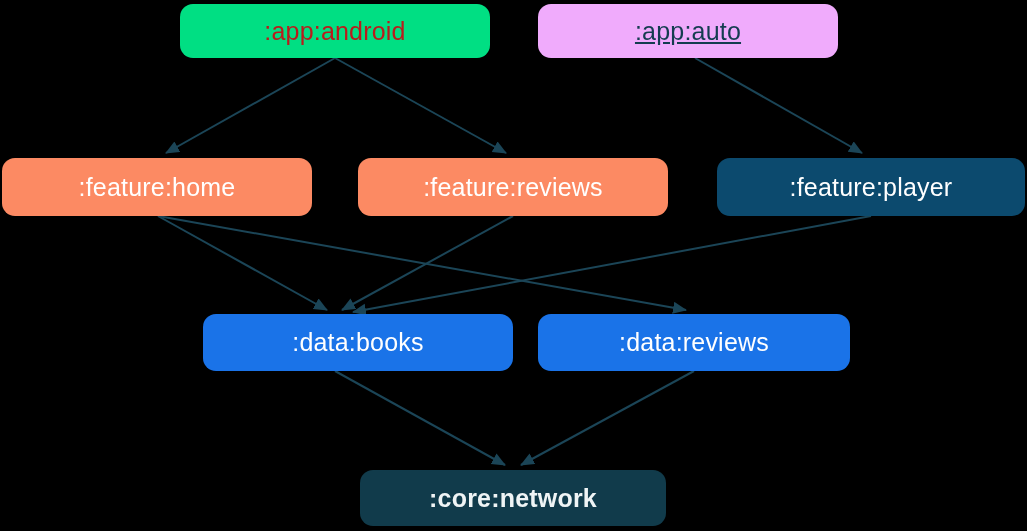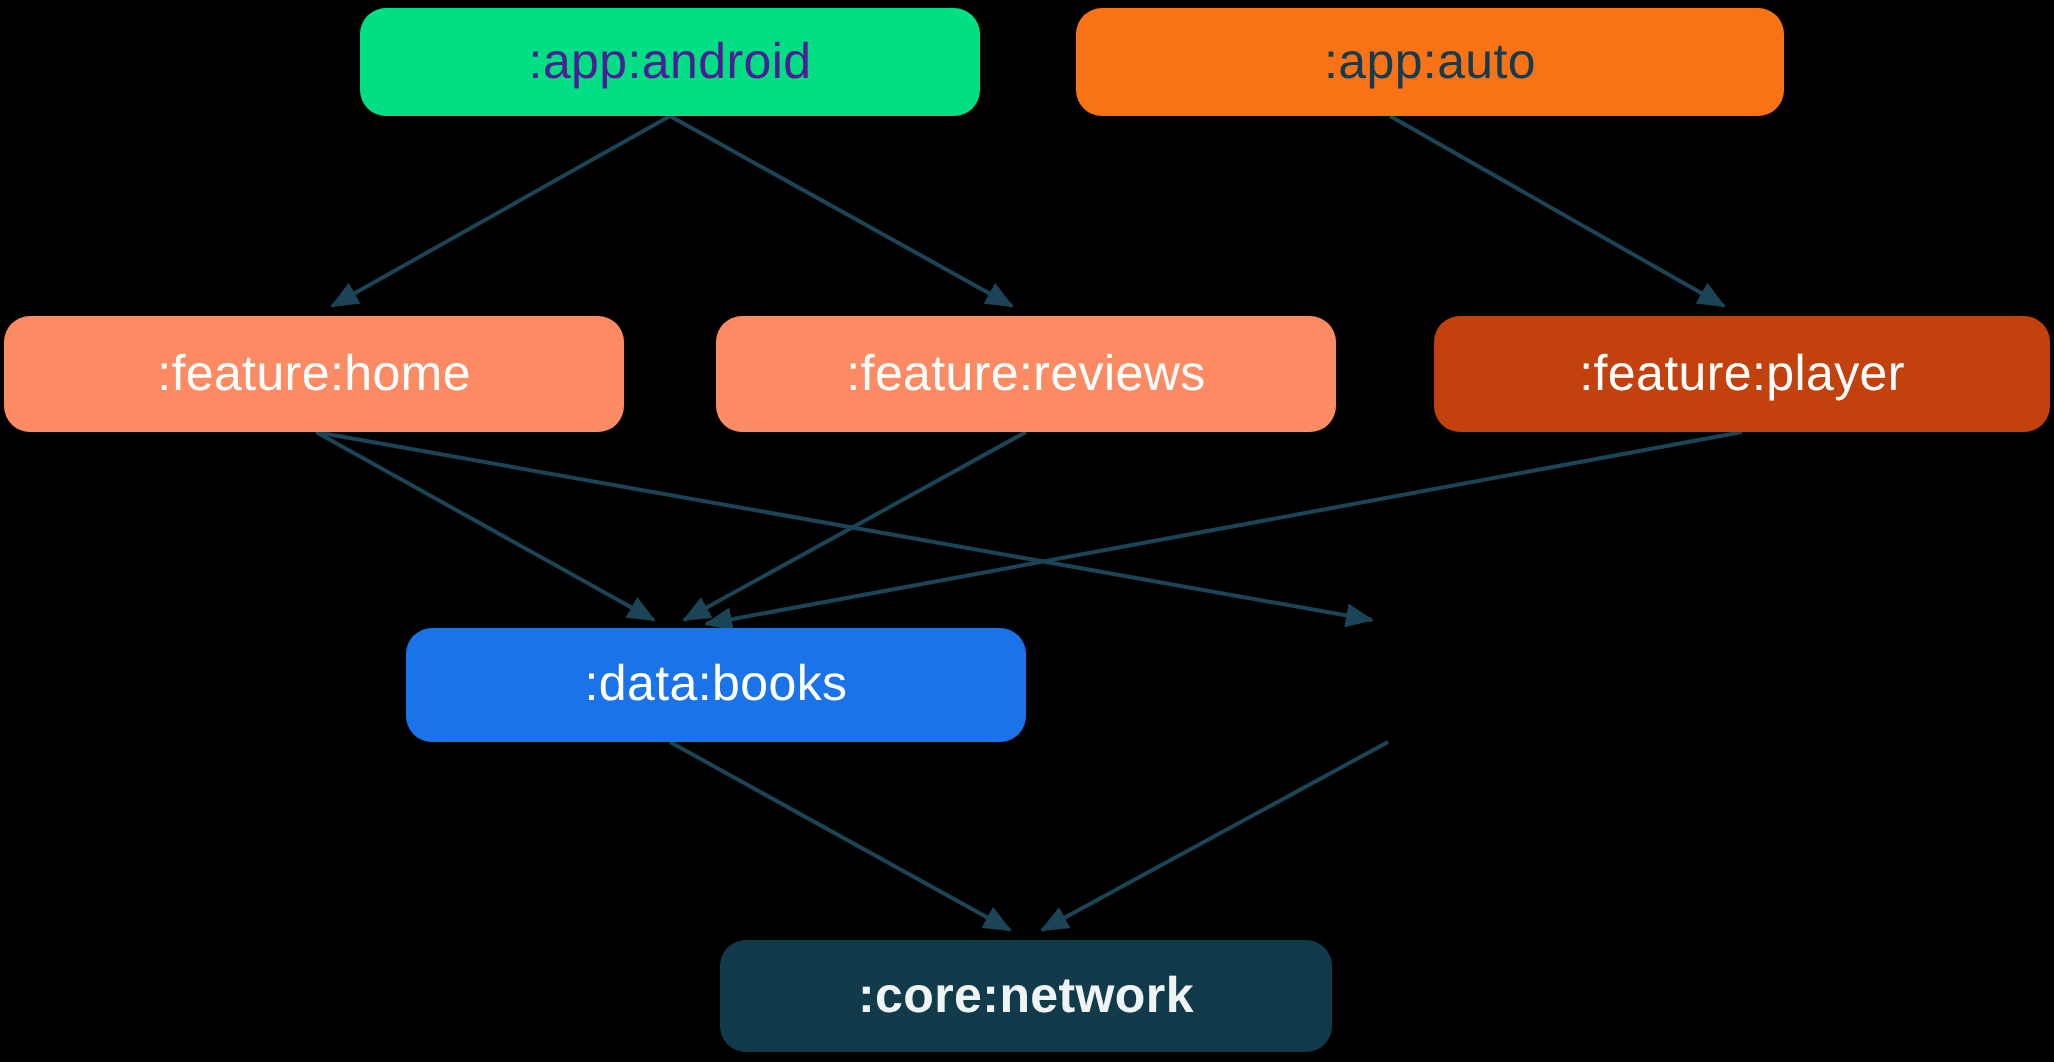--- a/index.html
+++ b/index.html
@@ -40,35 +40,38 @@
         <line x1="695" y1="58" x2="862" y2="153" stroke="#1B4557" stroke-width="2" marker-end="url(#arrowhead)"></line>
         <line x1="158" y1="216" x2="327" y2="310" stroke="#1B4557" stroke-width="2" marker-end="url(#arrowhead)"></line>
         <line x1="158" y1="216" x2="686" y2="310" stroke="#1B4557" stroke-width="2" marker-end="url(#arrowhead)"></line>
         <line x1="513" y1="216" x2="342" y2="310" stroke="#1B4557" stroke-width="2" marker-end="url(#arrowhead)"></line>
         <line x1="871" y1="216" x2="353" y2="312" stroke="#1B4557" stroke-width="2" marker-end="url(#arrowhead)"></line>
         <line x1="335" y1="371" x2="505" y2="465" stroke="#1B4557" stroke-width="2" marker-end="url(#arrowhead)"></line>
         <line x1="694" y1="371" x2="521" y2="465" stroke="#1B4557" stroke-width="2" marker-end="url(#arrowhead)"></line>
       </g>
   </svg>
   <div class="node-layer">
-      <div class="node" style="left: 180px; top: 4px; width: 310px; height: 54px; background: rgb(0, 223, 131); color: #4c1d95;">
+      <div class="node" style="left: 180px; top: 4px; width: 310px; height: 54px; background: rgb(0, 223, 131); color: #b91c1c;">
         <span>:app:android</span>
       </div>
-      <div class="node" style="left: 538px; top: 4px; width: 354px; height: 54px; background: #f97316; color: rgb(20, 60, 80);">
+      <div class="node" style="left: 538px; top: 4px; width: 300px; height: 54px; background: #f0abfc; color: rgb(20, 60, 80); text-decoration: underline;">
         <span>:app:auto</span>
       </div>
       <div class="node" style="left: 358px; top: 158px; width: 310px; height: 58px; background: rgb(252, 138, 99); color: rgb(255, 255, 255);">
         <span>:feature:reviews</span>
       </div>
       <div class="node" style="left: 2px; top: 158px; width: 310px; height: 58px; background: rgb(252, 138, 99); color: rgb(255, 255, 255);">
         <span>:feature:home</span>
       </div>
-      <div class="node" style="left: 717px; top: 158px; width: 308px; height: 58px; background: #c2410c; color: rgb(255, 255, 255);">
+      <div class="node" style="left: 717px; top: 158px; width: 308px; height: 58px; background: #0c4a6e; color: rgb(255, 255, 255);">
         <span>:feature:player</span>
       </div>
       <div class="node" style="left: 180px; top: 314px; width: 310px; height: 57px; background: rgb(26, 115, 232); color: rgb(255, 255, 255); margin-left: 23px;">
         <span>:data:books</span>
+      </div>
+      <div class="node" style="left: 538px; top: 314px; width: 312px; height: 57px; background: rgb(26, 115, 232); color: rgb(255, 255, 255);">
+        <span>:data:reviews</span>
       </div>
       <div class="node" style="left: 360px; top: 470px; width: 306px; height: 56px; background: rgb(17, 59, 75); color: rgb(239, 244, 245); font-weight: bold;">
         <span>:core:network</span>
       </div>
     </div>
 </div>
 
 </body></html>

